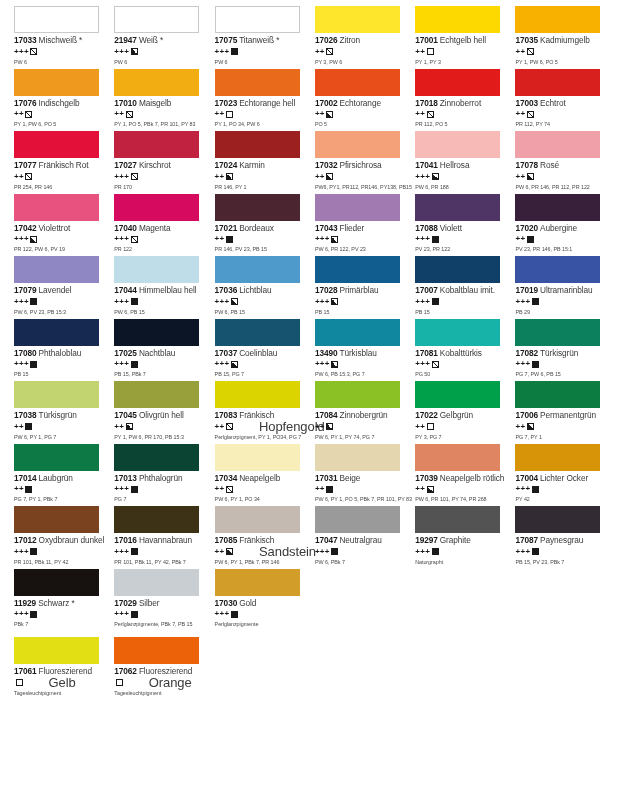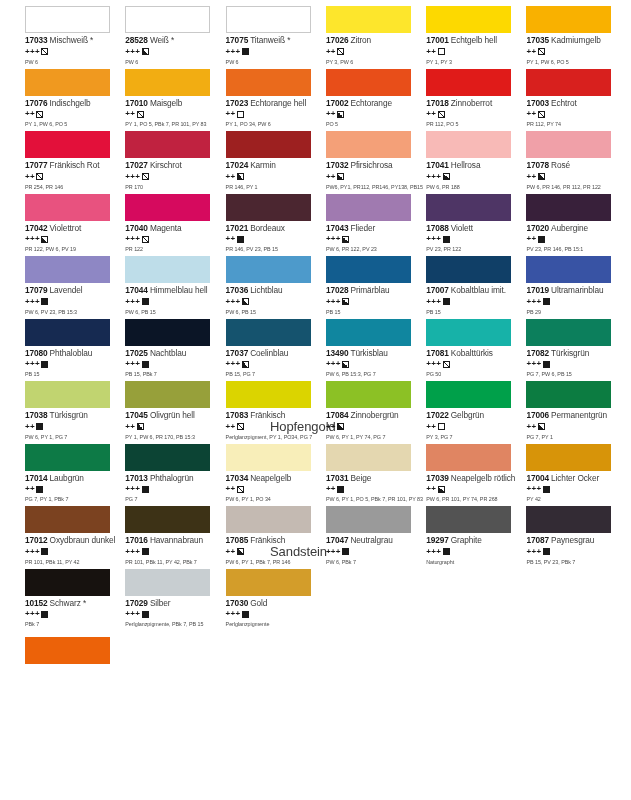--- a/index.html
+++ b/index.html
@@ -6,21 +6,21 @@
   body{
     width:631px;height:800px;
     font-family:"Liberation Sans", sans-serif;
     color:#231f20;
     -webkit-font-smoothing:antialiased;
   }
   #chart{
     position:relative;
     width:631px;height:800px;
     box-sizing:border-box;
-    padding:6px 0 0 11px;
+    padding:6px 0 0 0;
   }
   .grid{
     display:grid;
     grid-template-columns:repeat(6,100.3px);
     padding-left:14px;
     box-sizing:border-box;
   }
   .cell{
     width:100.3px;
     box-sizing:border-box;
@@ -124,21 +124,21 @@
           <div class="lfline">
             <span class="lf">+++</span>
             <span class="op semitrans"></span>
           </div>
           <div class="pig">PW 6</div>
         </div>
       </div>
       <div class="cell">
         <div class="swatch outline" style="background: rgb(255, 255, 255);"></div>
         <div class="meta">
-          <div class="nameline"><span class="code">28528</span><span class="pname">Weiß *</span></div>
+          <div class="nameline"><span class="code">21947</span><span class="pname">Weiß *</span></div>
           <div class="lfline">
             <span class="lf">+++</span>
             <span class="op semiopaque"></span>
           </div>
           <div class="pig">PW 6</div>
         </div>
       </div>
       <div class="cell">
         <div class="swatch outline" style="background: rgb(255, 255, 255);"></div>
         <div class="meta">
@@ -709,21 +709,21 @@
           <div class="lfline">
             <span class="lf">+++</span>
             <span class="op opaque"></span>
           </div>
           <div class="pig">PB 15, PV 23, PBk 7</div>
         </div>
       </div>
       <div class="cell">
         <div class="swatch" style="background: rgb(23, 18, 15);"></div>
         <div class="meta">
-          <div class="nameline"><span class="code">10152</span><span class="pname">Schwarz *</span></div>
+          <div class="nameline"><span class="code">11929</span><span class="pname">Schwarz *</span></div>
           <div class="lfline">
             <span class="lf">+++</span>
             <span class="op opaque"></span>
           </div>
           <div class="pig">PBk 7</div>
         </div>
       </div>
       <div class="cell">
         <div class="swatch" style="background: rgb(200, 206, 209);"></div>
         <div class="meta">
@@ -774,21 +774,42 @@
           <div class="nameline"><span class="code"></span><span class="pname"></span></div>
           <div class="lfline">
             <span class="lf"></span>
             <span class="op transparent"></span>
           </div>
           <div class="pig"></div>
         </div>
       </div>
       <div class="rowgap"></div>
       <div class="cell">
+        <div class="swatch" style="background: rgb(226, 224, 21);"></div>
+        <div class="meta">
+          <div class="nameline"><span class="code">17061</span><span class="pname">Fluoreszierend</span></div>
+          <div class="lfline">
+            <span class="lf"></span>
+            <span class="op transparent"></span>
+            <span class="nameline2">Gelb</span>
+          </div>
+          <div class="pig">Tagesleuchtpigment</div>
+        </div>
+      </div>
+      <div class="cell">
         <div class="swatch" style="background: rgb(236, 98, 9);"></div>
+        <div class="meta">
+          <div class="nameline"><span class="code">17062</span><span class="pname">Fluoreszierend</span></div>
+          <div class="lfline">
+            <span class="lf"></span>
+            <span class="op transparent"></span>
+            <span class="nameline2">Orange</span>
+          </div>
+          <div class="pig">Tagesleuchtpigment</div>
+        </div>
       </div>
       <div class="cell empty">
         <div class="swatch"></div>
         <div class="meta">
           <div class="nameline"><span class="code"></span><span class="pname"></span></div>
           <div class="lfline">
             <span class="lf"></span>
             <span class="op transparent"></span>
           </div>
           <div class="pig"></div>

